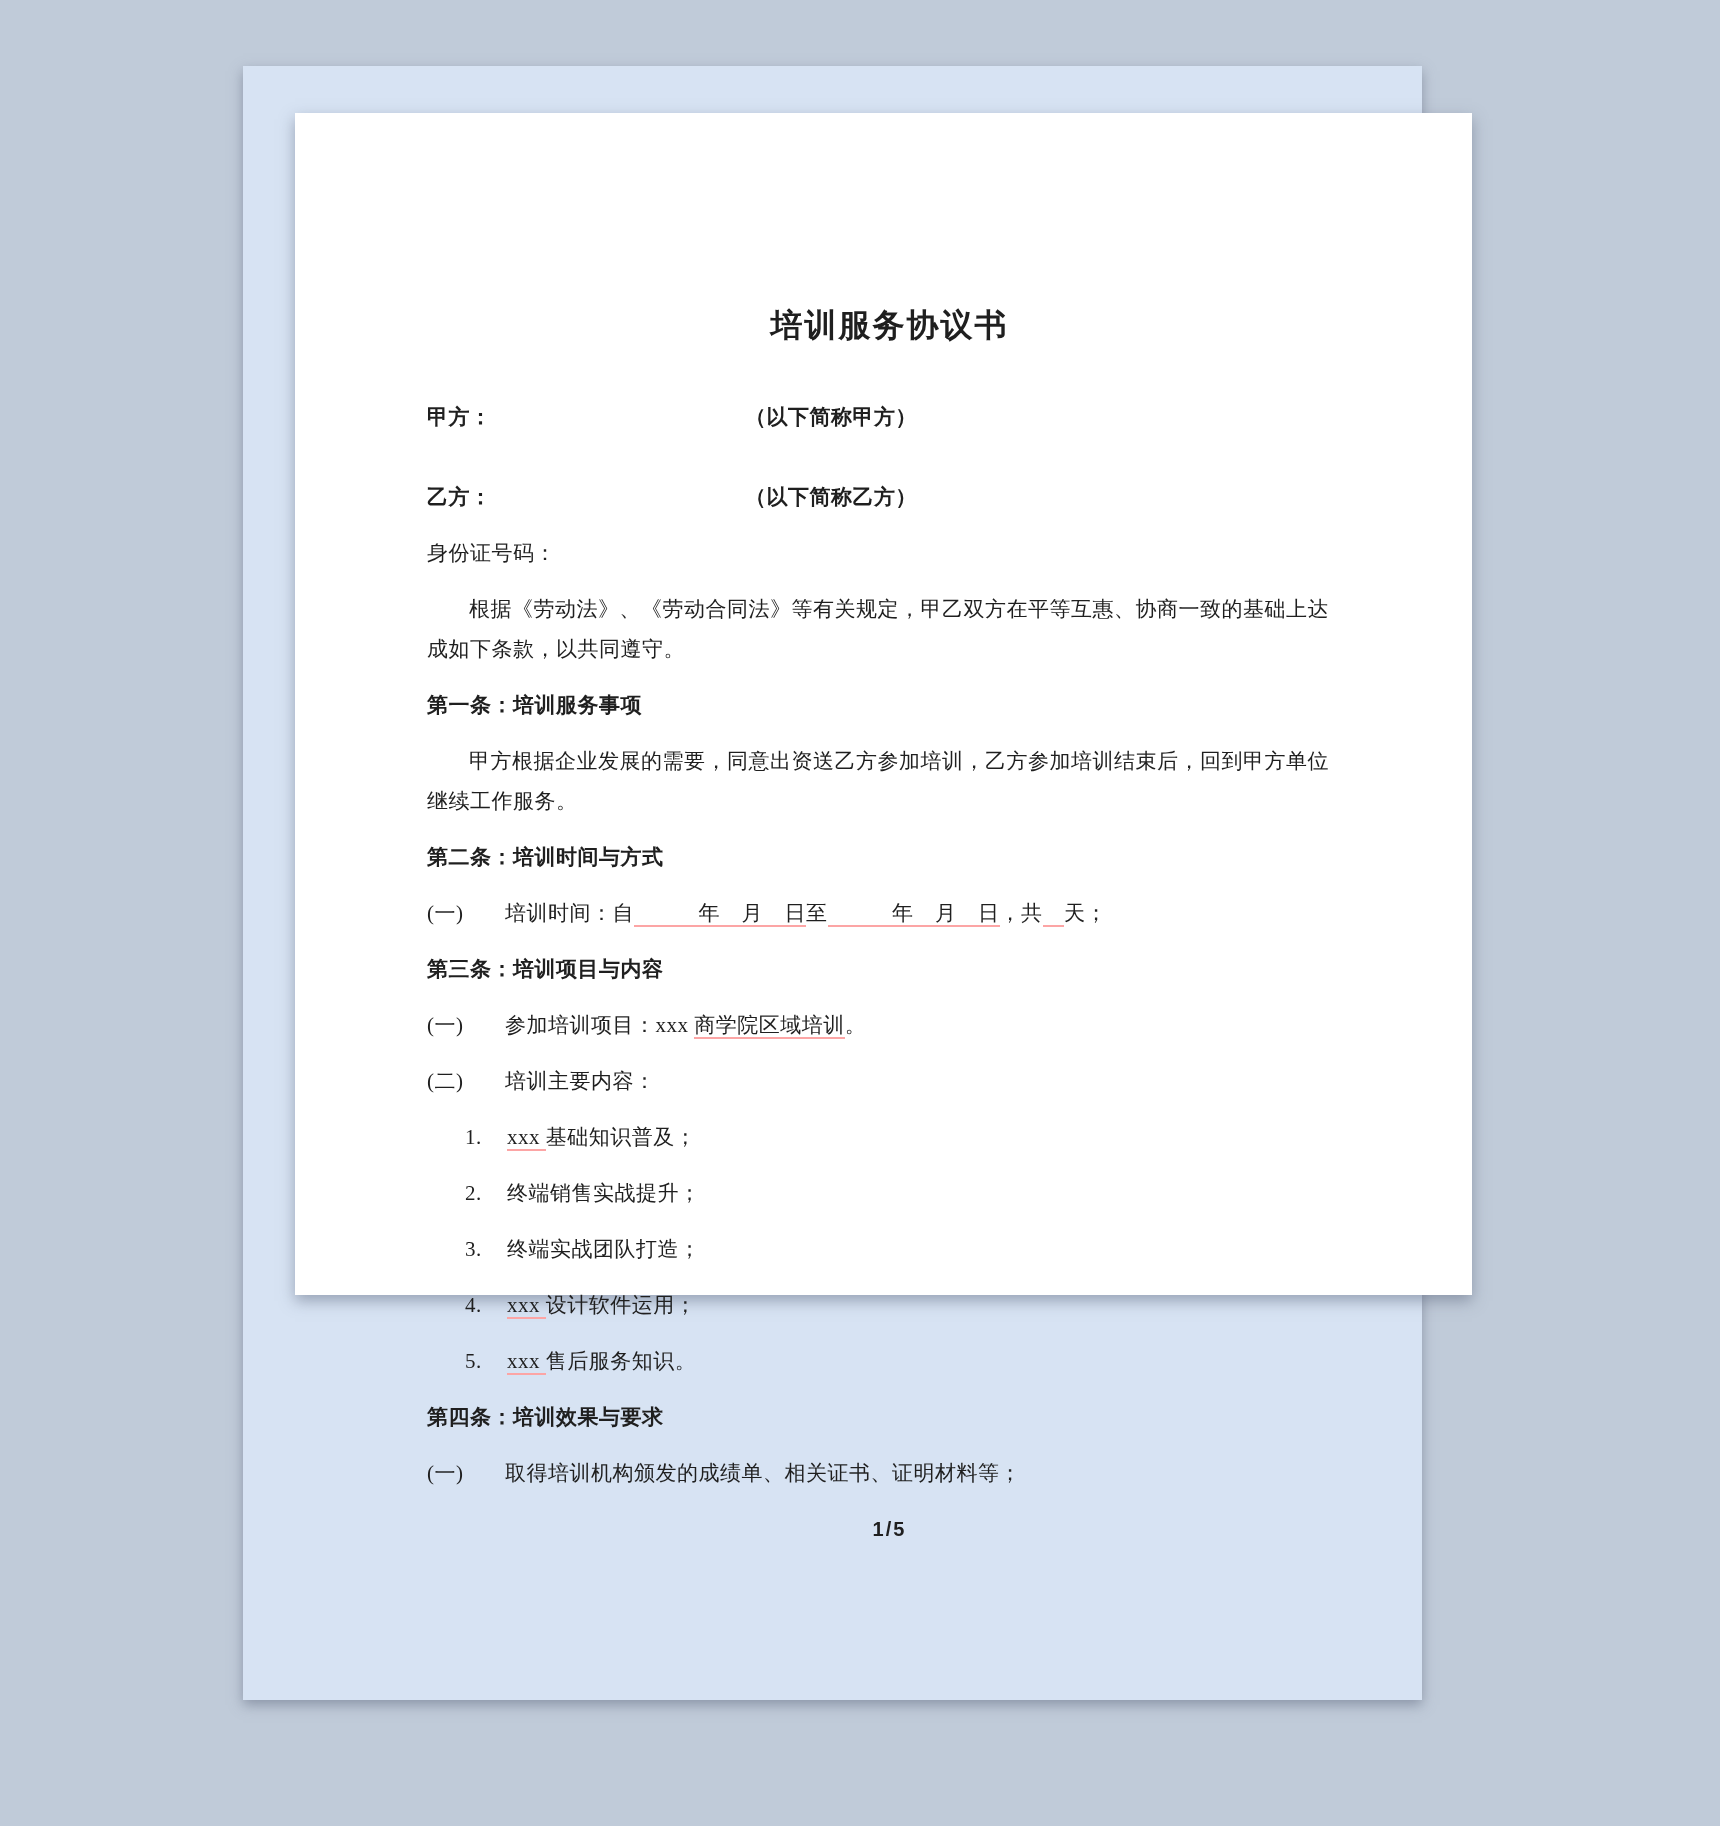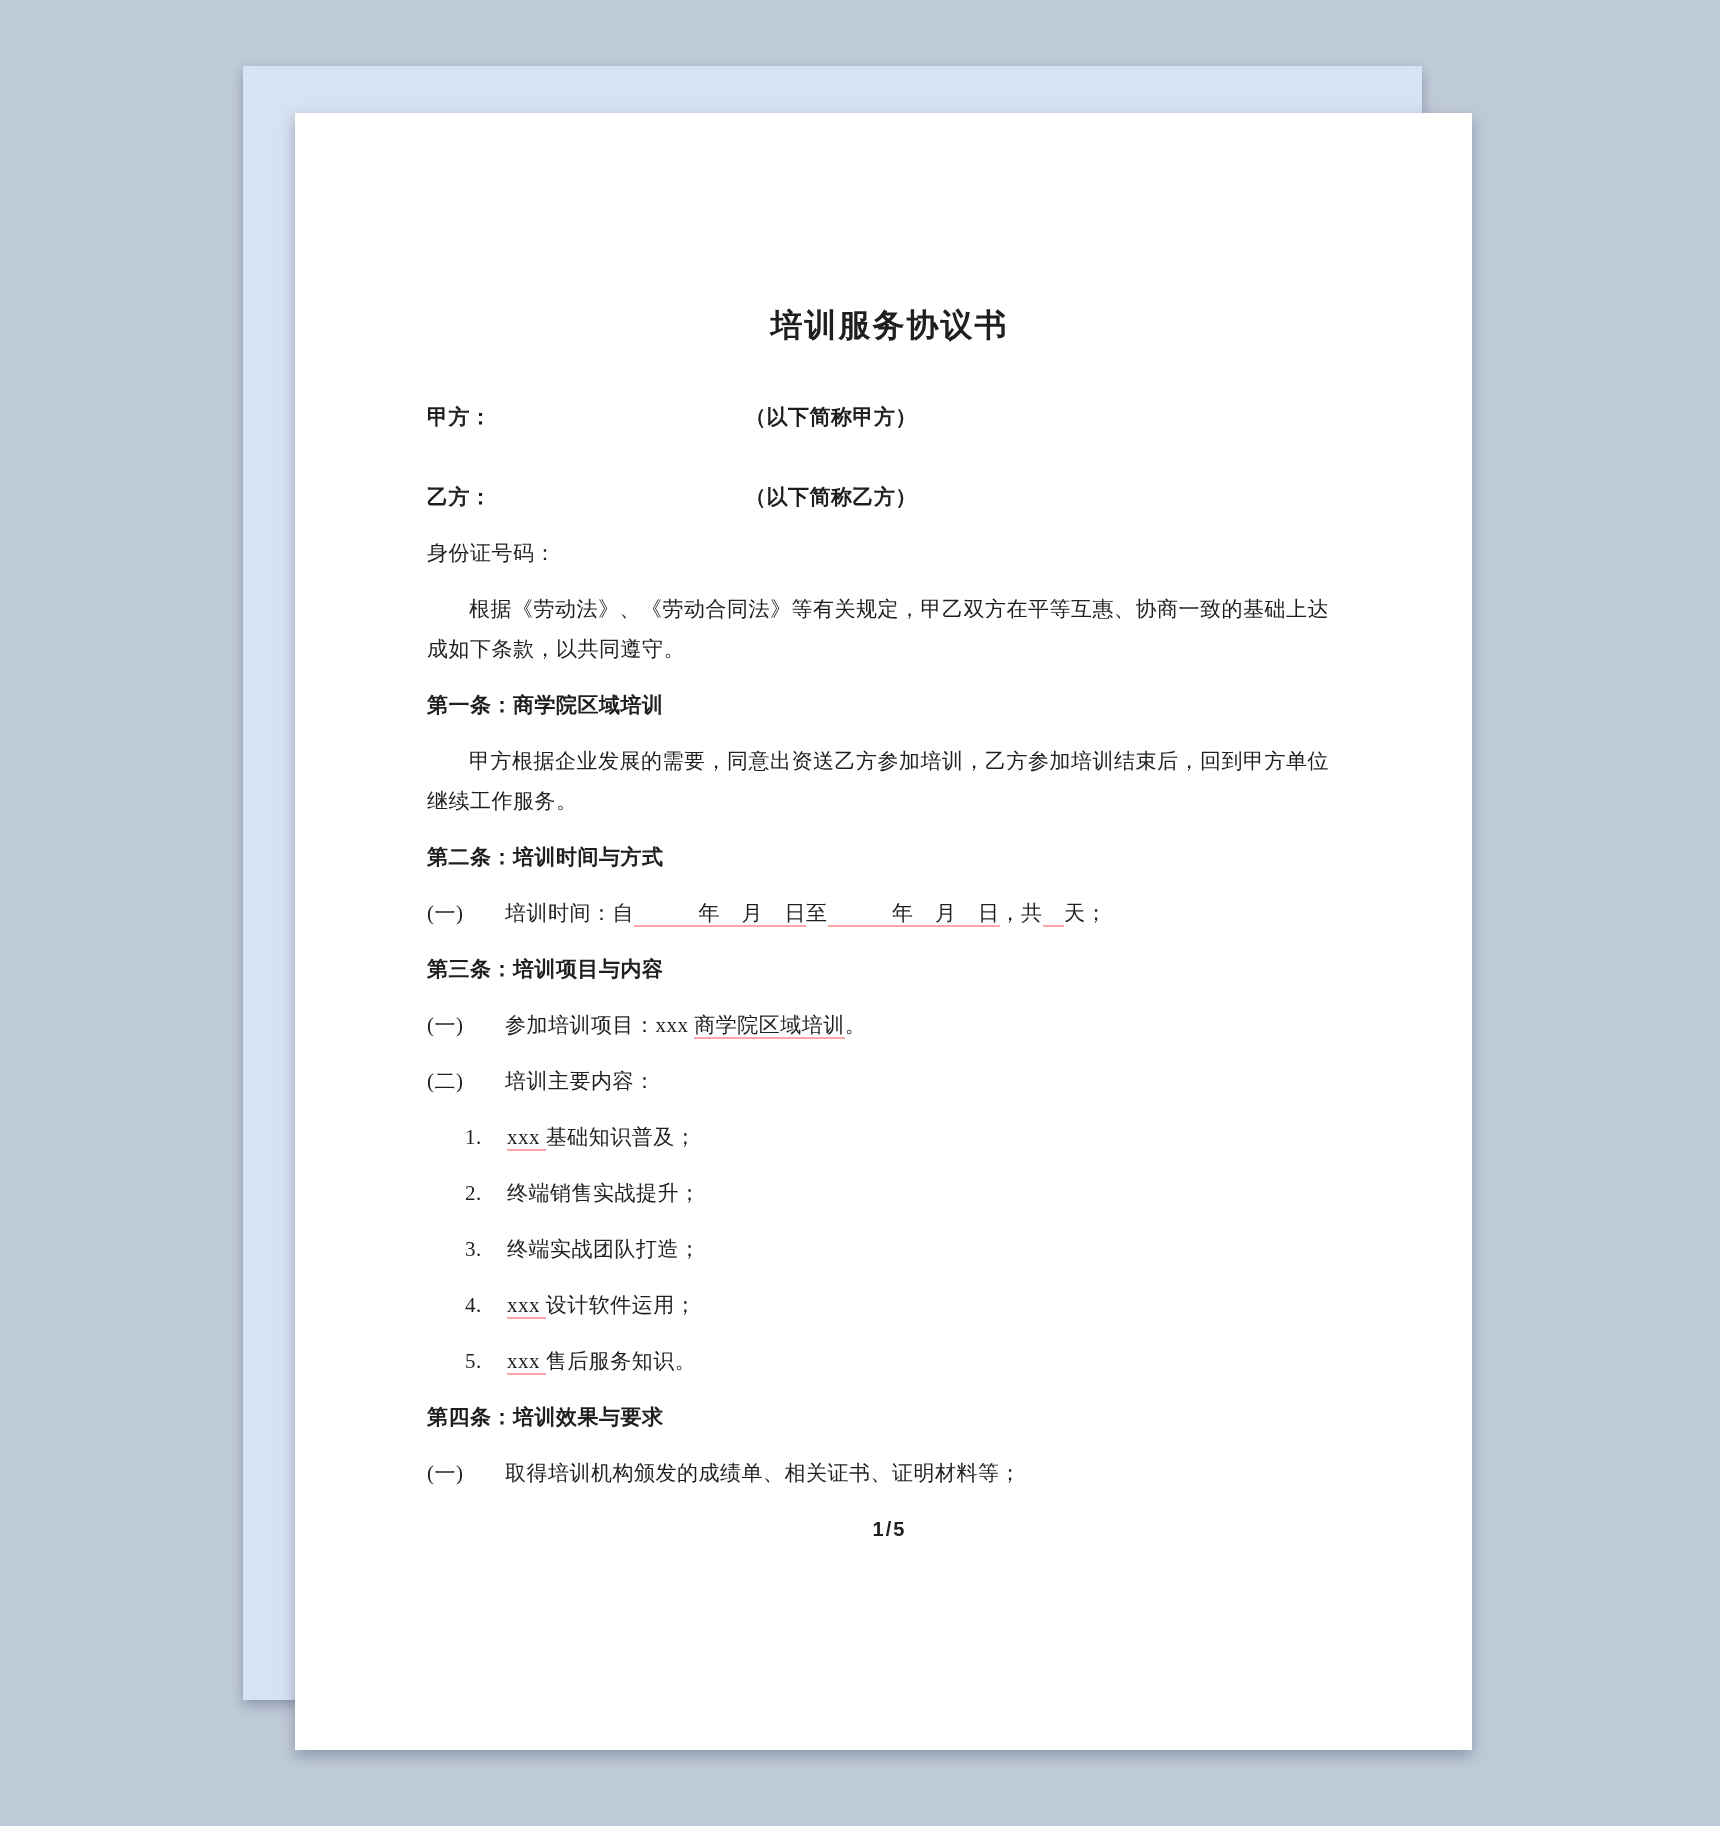--- a/index.html
+++ b/index.html
@@ -15,21 +15,21 @@
     font-family:"Liberation Serif","DejaVu Serif",serif;
     color:var(--ink);
   }
   .canvas{position:relative;width:1720px;height:1826px;overflow:hidden;}
   .back-page{
     position:absolute;left:243px;top:66px;width:1179px;height:1634px;
     background:var(--backpage);
     box-shadow:0 5px 12px rgba(96,106,128,0.55);
   }
   .page{
-    position:absolute;left:295px;top:113px;width:1177px;height:1637px;
+    position:absolute;left:295px;top:113px;width:1177px;height:1182px;
     background:var(--paper);
     box-shadow:0 6px 14px rgba(90,100,122,0.5);
     box-sizing:border-box;
     padding:190px 120px 0 132px;
     font-size:21px;line-height:40px;letter-spacing:0.5px;
   }
   .title{
     font-size:32px;line-height:44px;font-weight:bold;
     text-align:center;letter-spacing:2px;
     margin:0 0 26px 0;
@@ -67,21 +67,21 @@
     <div class="line">
       <span class="plabel b">乙方：</span><span class="b">（以下简称乙方）</span>
     </div>
 
     <div class="line">
       <span>身份证号码：</span>
     </div>
 
     <p class="para">根据《劳动法》、《劳动合同法》等有关规定，甲乙双方在平等互惠、协商一致的基础上达成如下条款，以共同遵守。</p>
 
-    <div class="heading">第一条：商学院区域培训</div>
+    <div class="heading">第一条：培训服务事项</div>
 
     <p class="para">甲方根据企业发展的需要，同意出资送乙方参加培训，乙方参加培训结束后，回到甲方单位继续工作服务。</p>
 
     <div class="heading">第二条：培训时间与方式</div>
 
     <div class="line">
       <span class="marker">(一)</span><span>培训时间：自</span><span class="ul">　　　年　月　日</span><span>至</span><span class="ul">　　　年　月　日</span><span>，共</span><span class="ul">　</span><span>天；</span>
     </div>
 
 

